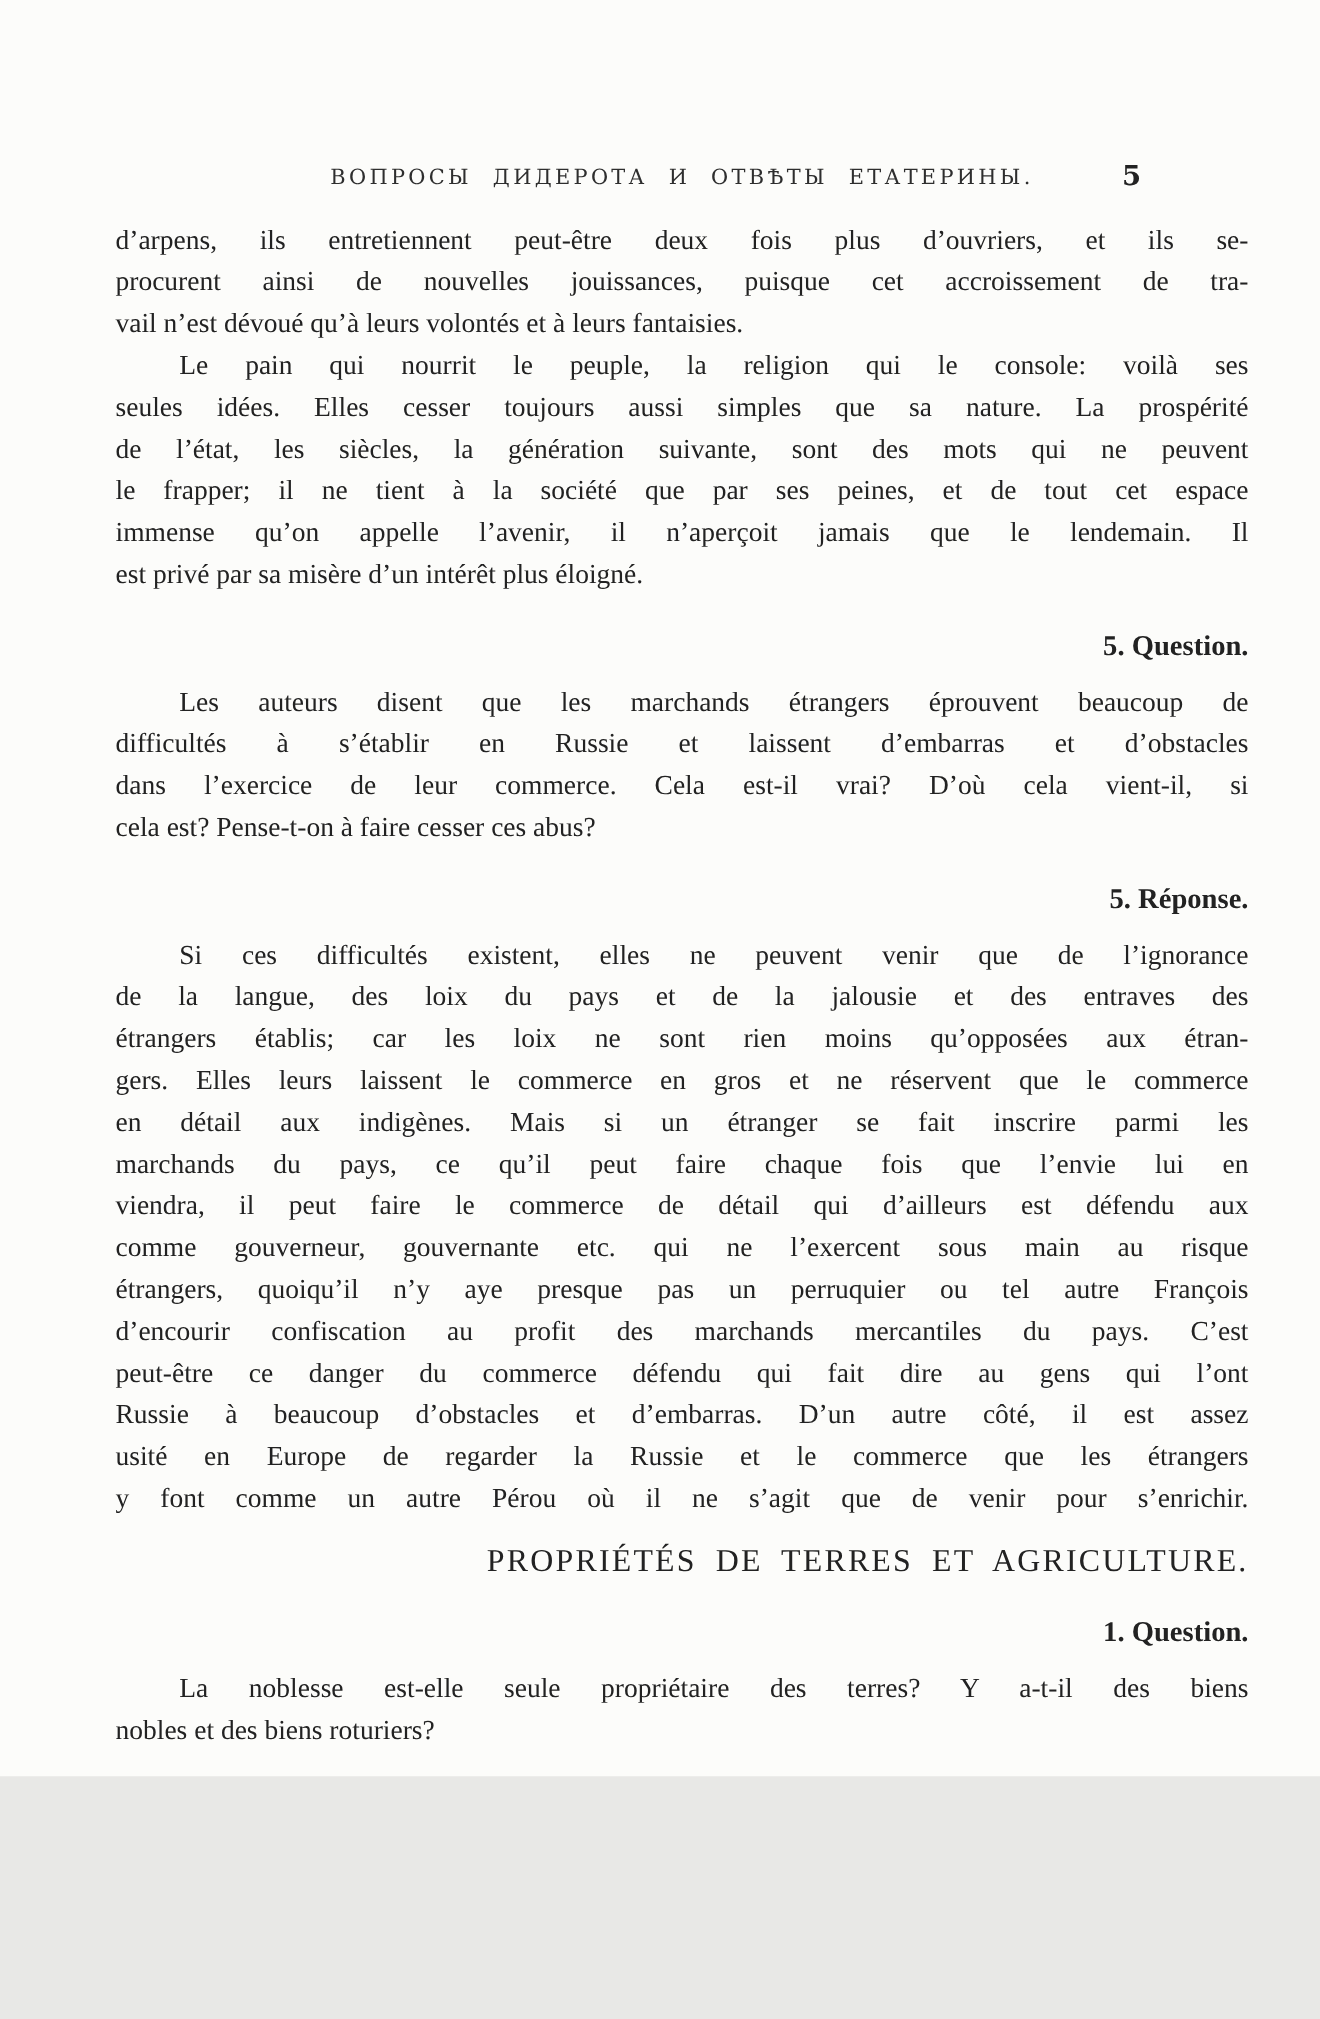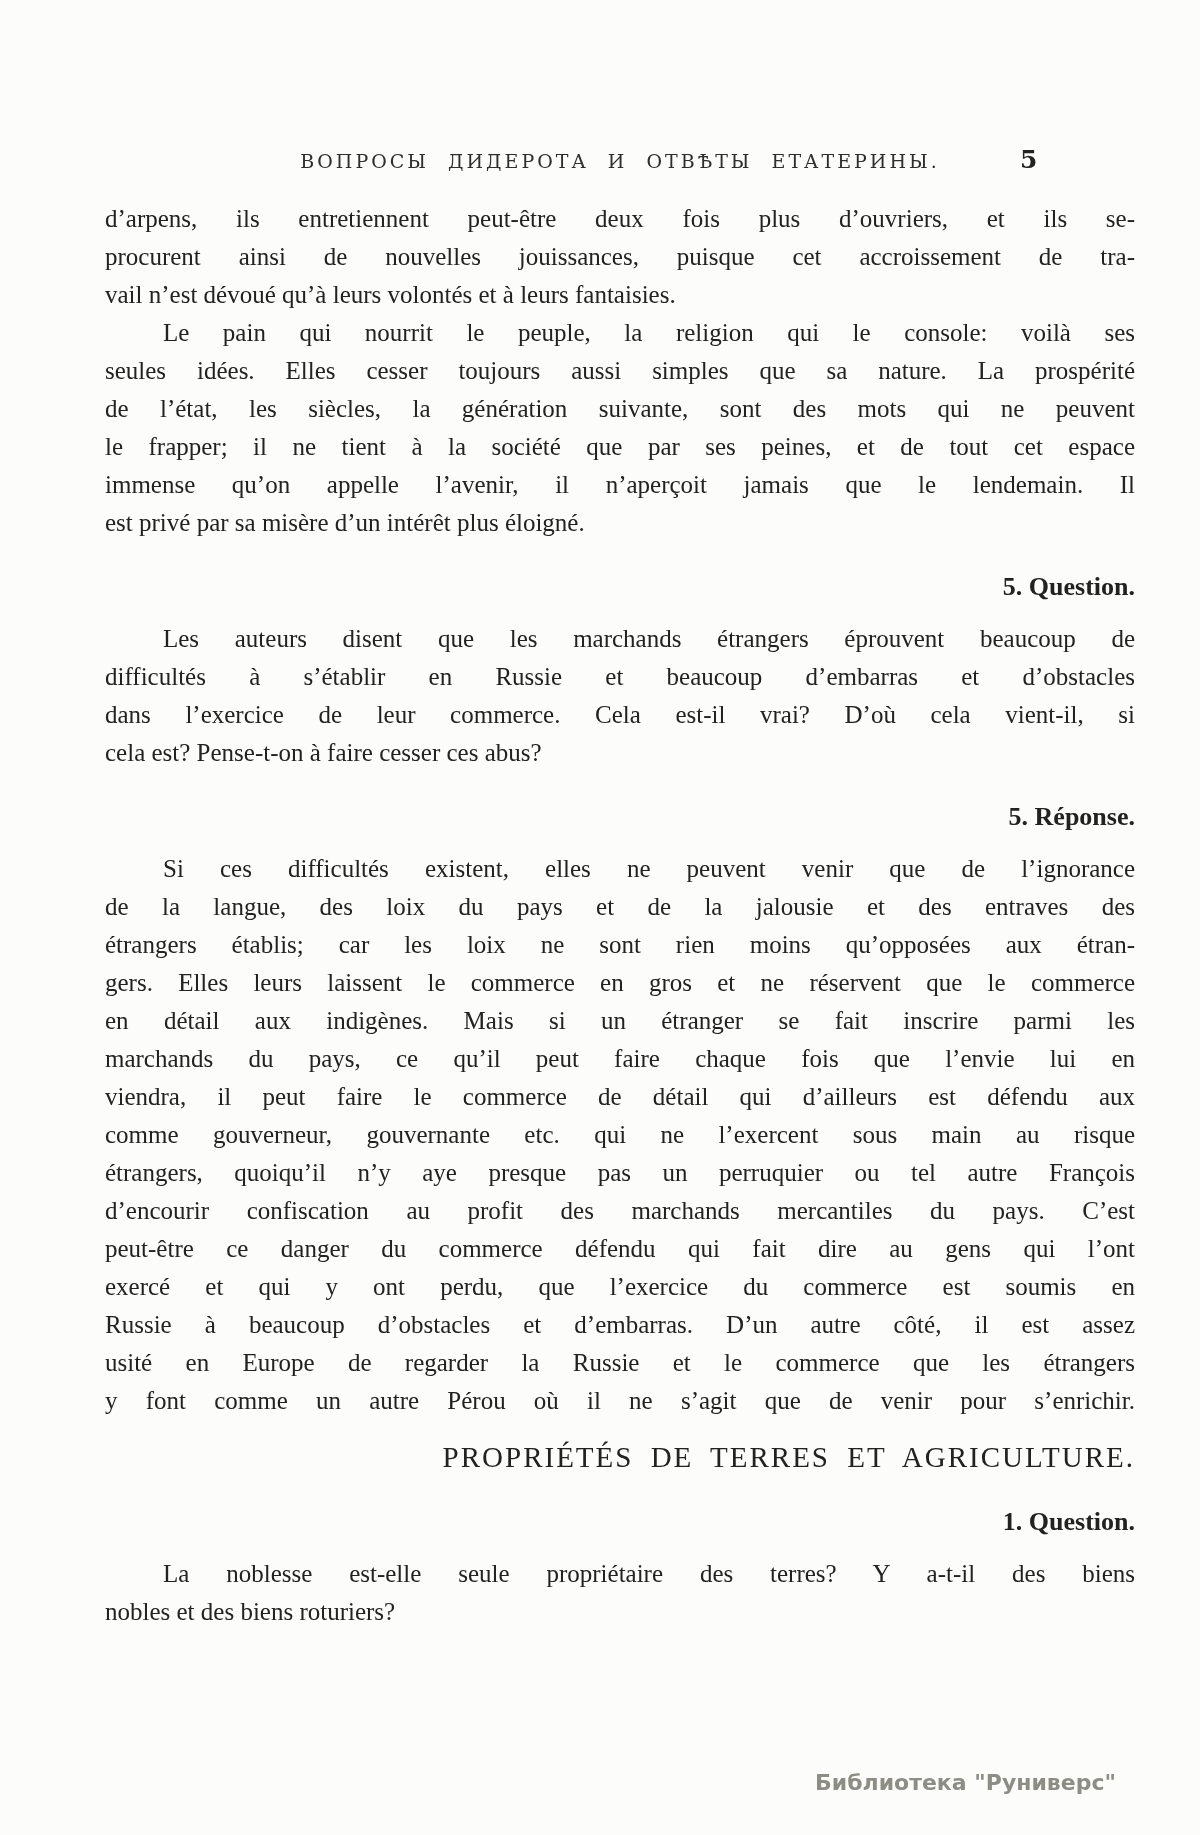--- a/index.html
+++ b/index.html
@@ -4,21 +4,21 @@
 <style>
   :root{
     --paper:#fcfcfa;
     --ink:#222222;
     --header-ink:#2e2e2e;
     --watermark:#8d8d85;
   }
   html,body{margin:0;padding:0;background:#e8e8e6;}
   .page{
     position:relative;
-    width:1200px;height:1835px;
+    width:1200px;height:1615px;
     background:var(--paper);
     font-family:"Liberation Serif", serif;
     color:var(--ink);
     overflow:hidden;
     margin:0 auto;
   }
   .running-header{
     position:absolute;top:150px;left:105px;width:1030px;
     text-align:center;
     font-family:"DejaVu Serif", serif;
@@ -88,38 +88,37 @@
         <div class="line indent">Le pain qui nourrit le peuple, la religion qui le console: voilà ses</div>
         <div class="line">seules idées. Elles cesser toujours aussi simples que sa nature. La prospérité</div>
         <div class="line">de l’état, les siècles, la génération suivante, sont des mots qui ne peuvent</div>
         <div class="line">le frapper; il ne tient à la société que par ses peines, et de tout cet espace</div>
         <div class="line">immense qu’on appelle l’avenir, il n’aperçoit jamais que le lendemain. Il</div>
         <div class="line last">est privé par sa misère d’un intérêt plus éloigné.</div>
       </div>
       <div class="heading">5. Question.</div>
       <div class="para">
         <div class="line indent">Les auteurs disent que les marchands étrangers éprouvent beaucoup de</div>
-        <div class="line">difficultés à s’établir en Russie et beaucoup d’embarras et d’obstacles</div>
+        <div class="line">difficultés à s’établir en Russie et laissent d’embarras et d’obstacles</div>
         <div class="line">dans l’exercice de leur commerce. Cela est-il vrai? D’où cela vient-il, si</div>
         <div class="line last">cela est? Pense-t-on à faire cesser ces abus?</div>
       </div>
       <div class="heading">5. Réponse.</div>
       <div class="para">
         <div class="line indent">Si ces difficultés existent, elles ne peuvent venir que de l’ignorance</div>
         <div class="line">de la langue, des loix du pays et de la jalousie et des entraves des</div>
         <div class="line">étrangers établis; car les loix ne sont rien moins qu’opposées aux étran-</div>
         <div class="line">gers. Elles leurs laissent le commerce en gros et ne réservent que le commerce</div>
         <div class="line">en détail aux indigènes. Mais si un étranger se fait inscrire parmi les</div>
         <div class="line">marchands du pays, ce qu’il peut faire chaque fois que l’envie lui en</div>
         <div class="line">viendra, il peut faire le commerce de détail qui d’ailleurs est défendu aux</div>
         <div class="line">comme gouverneur, gouvernante etc. qui ne l’exercent sous main au risque</div>
         <div class="line">étrangers, quoiqu’il n’y aye presque pas un perruquier ou tel autre François</div>
         <div class="line">d’encourir confiscation au profit des marchands mercantiles du pays. C’est</div>
         <div class="line">peut-être ce danger du commerce défendu qui fait dire au gens qui l’ont</div>
-        <div class="line">exercé et qui y ont perdu, que l’exercice du commerce est soumis en</div>
         <div class="line">Russie à beaucoup d’obstacles et d’embarras. D’un autre côté, il est assez</div>
         <div class="line">usité en Europe de regarder la Russie et le commerce que les étrangers</div>
         <div class="line">y font comme un autre Pérou où il ne s’agit que de venir pour s’enrichir.</div>
       </div>
       <div class="section-heading">PROPRIÉTÉS DE TERRES ET AGRICULTURE.</div>
       <div class="heading">1. Question.</div>
       <div class="para">
         <div class="line indent">La noblesse est-elle seule propriétaire des terres? Y a-t-il des biens</div>
         <div class="line last">nobles et des biens roturiers?</div>
       </div>

